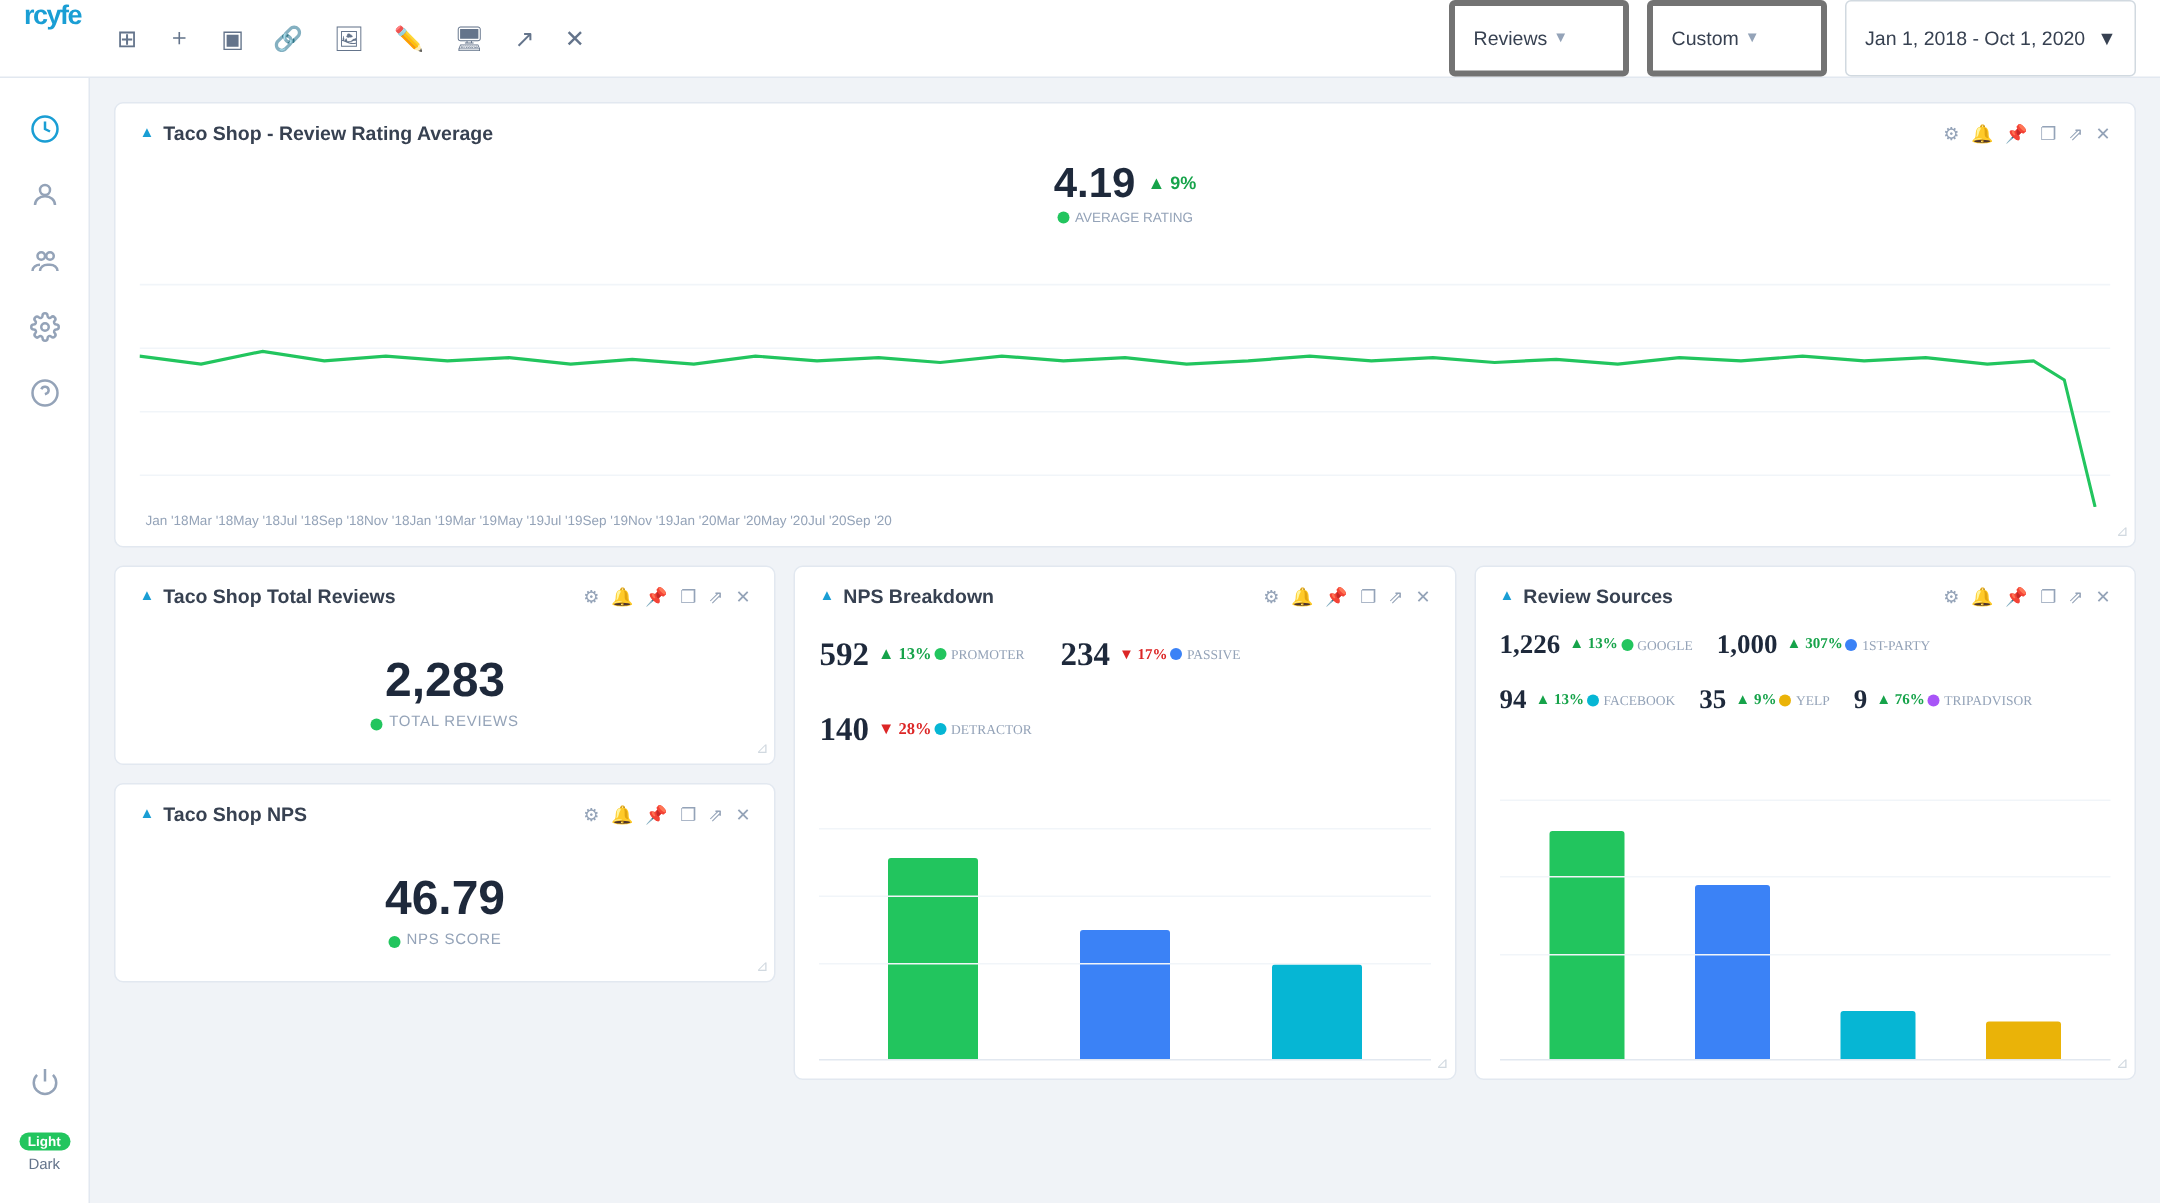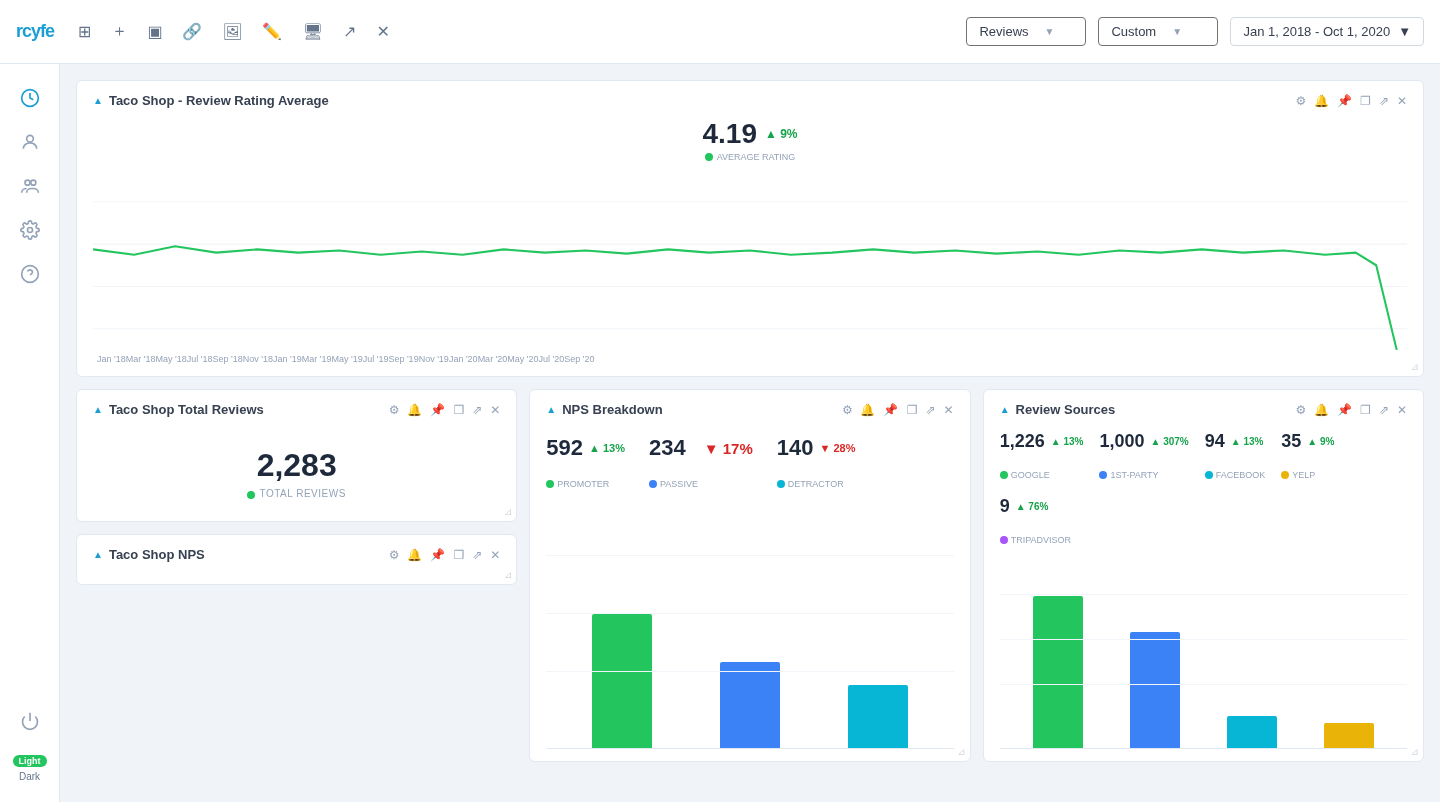--- a/index.html
+++ b/index.html
@@ -1,24 +1,23 @@
 <!DOCTYPE html>
 <html><head>
   <meta charset="utf-8">
   <style>
     * { box-sizing: border-box; margin: 0; padding: 0; }
     body { font-family: -apple-system, BlinkMacSystemFont, 'Segoe UI', sans-serif; background: #f0f3f7; display: flex; flex-direction: column; height: 802px; overflow: hidden; }
 
     
     .top-nav {
-      height: 64px;
+      height: 52px;
       background: #fff;
       border-bottom: 1px solid #e2e8f0;
       display: flex;
-      align-items: center;
       padding: 0 16px;
       gap: 12px;
       flex-shrink: 0;
       z-index: 10;
     }
     .logo {
       font-size: 18px;
       font-weight: 700;
       color: #1a9ed4;
       margin-right: 8px;
@@ -26,29 +25,29 @@
     }
     .nav-icon {
       color: #64748b;
       cursor: pointer;
       font-size: 16px;
       padding: 4px;
       display: flex; align-items: center; justify-content: center;
     }
     .nav-separator { flex: 1; }
     .nav-dropdown {
-      border: 1px solid #737373;
+      border: 4px solid #737373;
       border-radius: 4px;
       padding: 6px 12px;
       font-size: 13px;
       color: #374151;
       cursor: pointer;
       display: flex;
       align-items: center;
-      gap: 16px;
+      gap: 4px;
       background: #fff;
       min-width: 120px;
     }
     .nav-dropdown .chevron { color: #94a3b8; font-size: 10px; }
     .date-range-btn {
       border: 1px solid #d1d9e0;
       border-radius: 4px;
       padding: 6px 12px;
       font-size: 13px;
       color: #374151;
@@ -245,22 +244,23 @@
 
     
     .metrics-row {
       display: flex;
       gap: 24px;
       padding: 8px 0;
       flex-wrap: wrap;
     }
     .metric-item {
       display: flex;
-      flex-direction: column;
-      gap: 18px;
+      flex-direction: row;
+      gap: 2px;
+      font-family: Liberation Serif, serif;
     }
     .metric-value {
       font-size: 22px;
       font-weight: 700;
       color: #1e293b;
       display: flex;
       align-items: center;
       gap: 6px;
     }
     .metric-sublabel {
@@ -492,20 +492,29 @@
             </div>
             <div class="widget-actions">
               <span>⚙</span>
               <span>🔔</span>
               <span>📌</span>
               <span>❐</span>
               <span>⇗</span>
               <span>✕</span>
             </div>
           </div>
+          <div class="big-metric">
+            <div class="big-number">
+              <span>46.79</span>
+            </div>
+            <div class="metric-label">
+              <span class="dot dot-green"></span>
+              <span>NPS SCORE</span>
+            </div>
+          </div>
           <span class="resize-handle">⊿</span>
         </div>
       </div>
 
       <div class="widget-card" style="display:flex; flex-direction:column;">
         <div class="widget-header">
           <div class="widget-title">
             <span class="up-arrow">▲</span>
             <span>NPS Breakdown</span>
           </div>
@@ -526,21 +535,21 @@
               <span style="color:#16a34a; font-size:11px;">▲ <span>13%</span></span>
             </div>
             <div class="metric-sublabel">
               <span class="dot dot-green"></span>
               <span>PROMOTER</span>
             </div>
           </div>
           <div class="metric-item">
             <div class="metric-value">
               <span>234</span>
-              <span style="color:#dc2626; font-size:15px;margin-left:12px;">▼ <span>17%</span></span>
+              <span style="color:#dc2626; font-size:10px;">▼ <span>17%</span></span>
             </div>
             <div class="metric-sublabel">
               <span class="dot dot-blue"></span>
               <span>PASSIVE</span>
             </div>
           </div>
           <div class="metric-item">
             <div class="metric-value">
               <span>140</span>
               <span style="color:#dc2626; font-size:11px;">▼ <span>28%</span></span>

